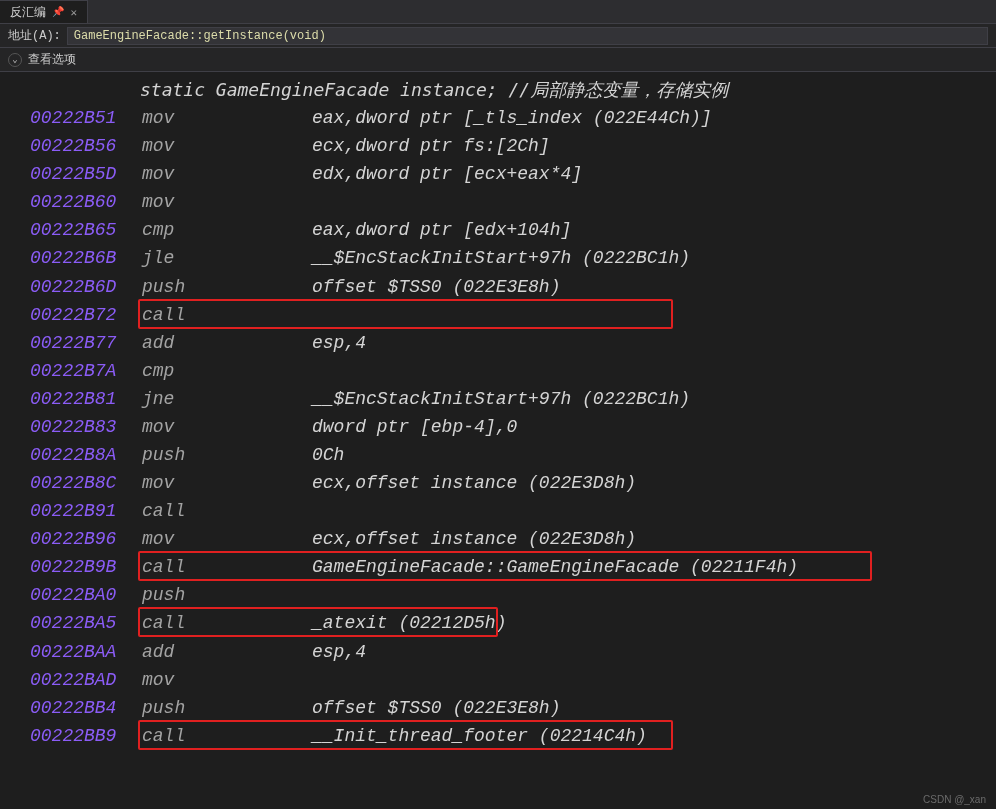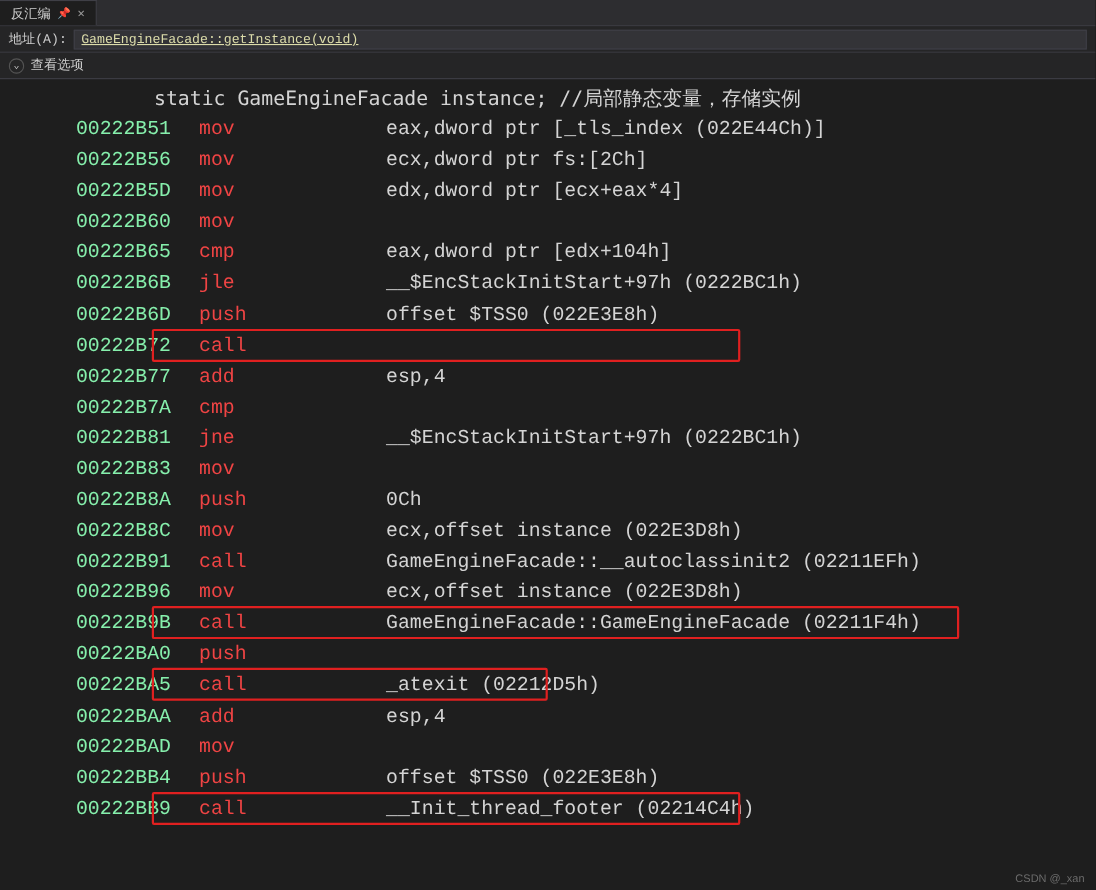--- a/index.html
+++ b/index.html
@@ -47,21 +47,20 @@
   .addr-label { margin-right: 6px; color: #cccccc; }
   .addr-input {
     background: #333337;
     border: 1px solid #3f3f46;
     color: #dcdcaa;
     padding: 1px 6px;
     flex: 1;
     font-family: inherit;
     font-size: 12px;
     height: 18px;
-    text-decoration: underline;
   }
   .options-bar {
     background: #252526;
     border-bottom: 1px solid #3f3f46;
     height: 24px;
     display: flex;
     align-items: center;
     padding: 0 8px;
     font-size: 12px;
     color: #cccccc;
@@ -81,24 +80,25 @@
     padding: 4px 0;
     font-size: 18px;
     line-height: 1.56;
     font-family: Consolas, 'Courier New', monospace;
   }
   .code-line {
     display: flex;
     white-space: pre;
     padding: 0 30px;
     position: relative;
+    font-style: italic;
   }
-  .col-addr { color: #86efac; width: 112px; flex-shrink: 0; margin-left: 39px; }
+  .col-addr { color: #8b5cf6; width: 112px; flex-shrink: 0; }
   .col-mnem-wrap { width: 170px; flex-shrink: 0; display: flex; position: relative; }
-  .col-mnem { color: #ef4444; }
+  .col-mnem { color: #a3a3a3; }
   .col-oper { color: #d4d4d4; flex: 1; }
   .comment-line { color: #d4d4d4; padding-left: 140px; font-family: Consolas, 'SimHei', monospace; }
   .hilite-box {
     border: 2px solid #e02020;
     position: absolute;
     pointer-events: none;
     border-radius: 2px;
   }
   .watermark {
     position: absolute;
@@ -139,24 +139,24 @@
       <div class="code-line"><span class="col-addr">00222B56</span><span class="col-mnem-wrap"><span class="col-mnem">mov</span></span><span class="col-oper">ecx,dword ptr fs:[2Ch]</span></div>
       <div class="code-line"><span class="col-addr">00222B5D</span><span class="col-mnem-wrap"><span class="col-mnem">mov</span></span><span class="col-oper">edx,dword ptr [ecx+eax*4]</span></div>
       <div class="code-line"><span class="col-addr">00222B60</span><span class="col-mnem-wrap"><span class="col-mnem">mov</span></span></div>
       <div class="code-line"><span class="col-addr">00222B65</span><span class="col-mnem-wrap"><span class="col-mnem">cmp</span></span><span class="col-oper">eax,dword ptr [edx+104h]</span></div>
       <div class="code-line"><span class="col-addr">00222B6B</span><span class="col-mnem-wrap"><span class="col-mnem">jle</span></span><span class="col-oper">__$EncStackInitStart+97h (0222BC1h)</span></div>
       <div class="code-line"><span class="col-addr">00222B6D</span><span class="col-mnem-wrap"><span class="col-mnem">push</span></span><span class="col-oper">offset $TSS0 (022E3E8h)</span></div>
       <div class="code-line"><span class="col-addr">00222B72</span><span class="col-mnem-wrap"><span class="col-mnem">call</span></span><div class="hilite-box" style="left: 138px; top: -2px; height: 30px; width: 535px;"></div></div>
       <div class="code-line"><span class="col-addr">00222B77</span><span class="col-mnem-wrap"><span class="col-mnem">add</span></span><span class="col-oper">esp,4</span></div>
       <div class="code-line"><span class="col-addr">00222B7A</span><span class="col-mnem-wrap"><span class="col-mnem">cmp</span></span></div>
       <div class="code-line"><span class="col-addr">00222B81</span><span class="col-mnem-wrap"><span class="col-mnem">jne</span></span><span class="col-oper">__$EncStackInitStart+97h (0222BC1h)</span></div>
-      <div class="code-line"><span class="col-addr">00222B83</span><span class="col-mnem-wrap"><span class="col-mnem">mov</span></span></div>
+      <div class="code-line"><span class="col-addr">00222B83</span><span class="col-mnem-wrap"><span class="col-mnem">mov</span></span><span class="col-oper">dword ptr [ebp-4],0</span></div>
       <div class="code-line"><span class="col-addr">00222B8A</span><span class="col-mnem-wrap"><span class="col-mnem">push</span></span><span class="col-oper">0Ch</span></div>
       <div class="code-line"><span class="col-addr">00222B8C</span><span class="col-mnem-wrap"><span class="col-mnem">mov</span></span><span class="col-oper">ecx,offset instance (022E3D8h)</span></div>
-      <div class="code-line"><span class="col-addr">00222B91</span><span class="col-mnem-wrap"><span class="col-mnem">call</span></span><span class="col-oper">GameEngineFacade::__autoclassinit2 (02211EFh)</span></div>
+      <div class="code-line"><span class="col-addr">00222B91</span><span class="col-mnem-wrap"><span class="col-mnem">call</span></span></div>
       <div class="code-line"><span class="col-addr">00222B96</span><span class="col-mnem-wrap"><span class="col-mnem">mov</span></span><span class="col-oper">ecx,offset instance (022E3D8h)</span></div>
       <div class="code-line"><span class="col-addr">00222B9B</span><span class="col-mnem-wrap"><span class="col-mnem">call</span></span><span class="col-oper">GameEngineFacade::GameEngineFacade (02211F4h)</span><div class="hilite-box" style="left: 138px; top: -2px; height: 30px; width: 734px;"></div></div>
       <div class="code-line"><span class="col-addr">00222BA0</span><span class="col-mnem-wrap"><span class="col-mnem">push</span></span></div>
       <div class="code-line"><span class="col-addr">00222BA5</span><span class="col-mnem-wrap"><span class="col-mnem">call</span></span><span class="col-oper">_atexit (02212D5h)</span><div class="hilite-box" style="left: 138px; top: -2px; height: 30px; width: 360px;"></div></div>
       <div class="code-line"><span class="col-addr">00222BAA</span><span class="col-mnem-wrap"><span class="col-mnem">add</span></span><span class="col-oper">esp,4</span></div>
       <div class="code-line"><span class="col-addr">00222BAD</span><span class="col-mnem-wrap"><span class="col-mnem">mov</span></span></div>
       <div class="code-line"><span class="col-addr">00222BB4</span><span class="col-mnem-wrap"><span class="col-mnem">push</span></span><span class="col-oper">offset $TSS0 (022E3E8h)</span></div>
       <div class="code-line"><span class="col-addr">00222BB9</span><span class="col-mnem-wrap"><span class="col-mnem">call</span></span><span class="col-oper">__Init_thread_footer (02214C4h)</span><div class="hilite-box" style="left: 138px; top: -2px; height: 30px; width: 535px;"></div></div>
     </div>
 </div>

